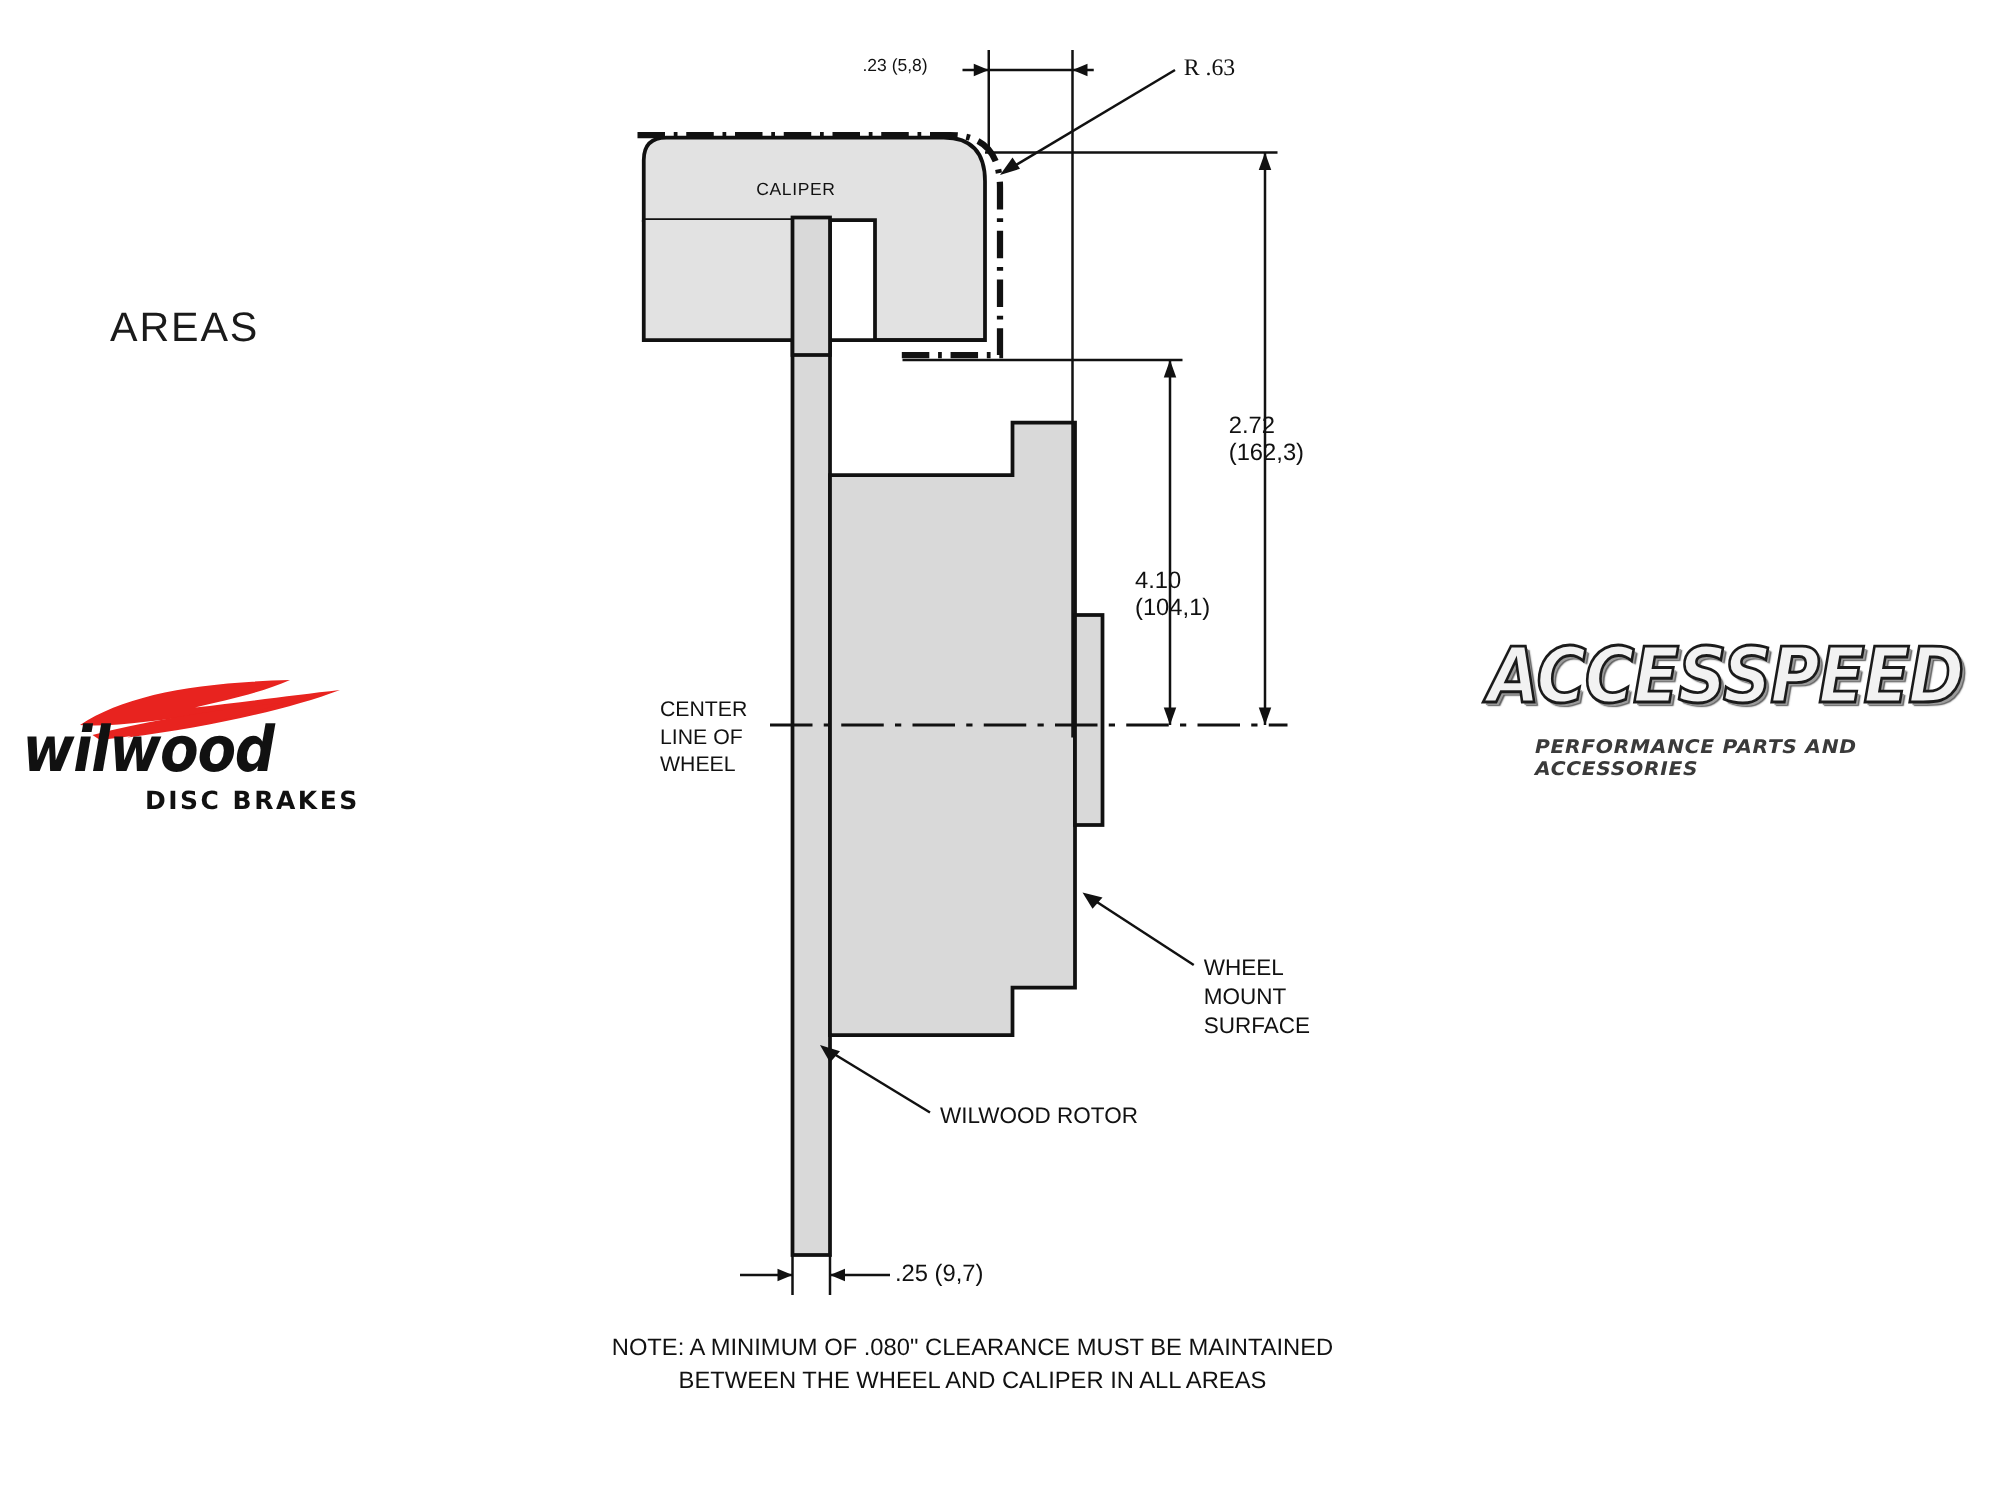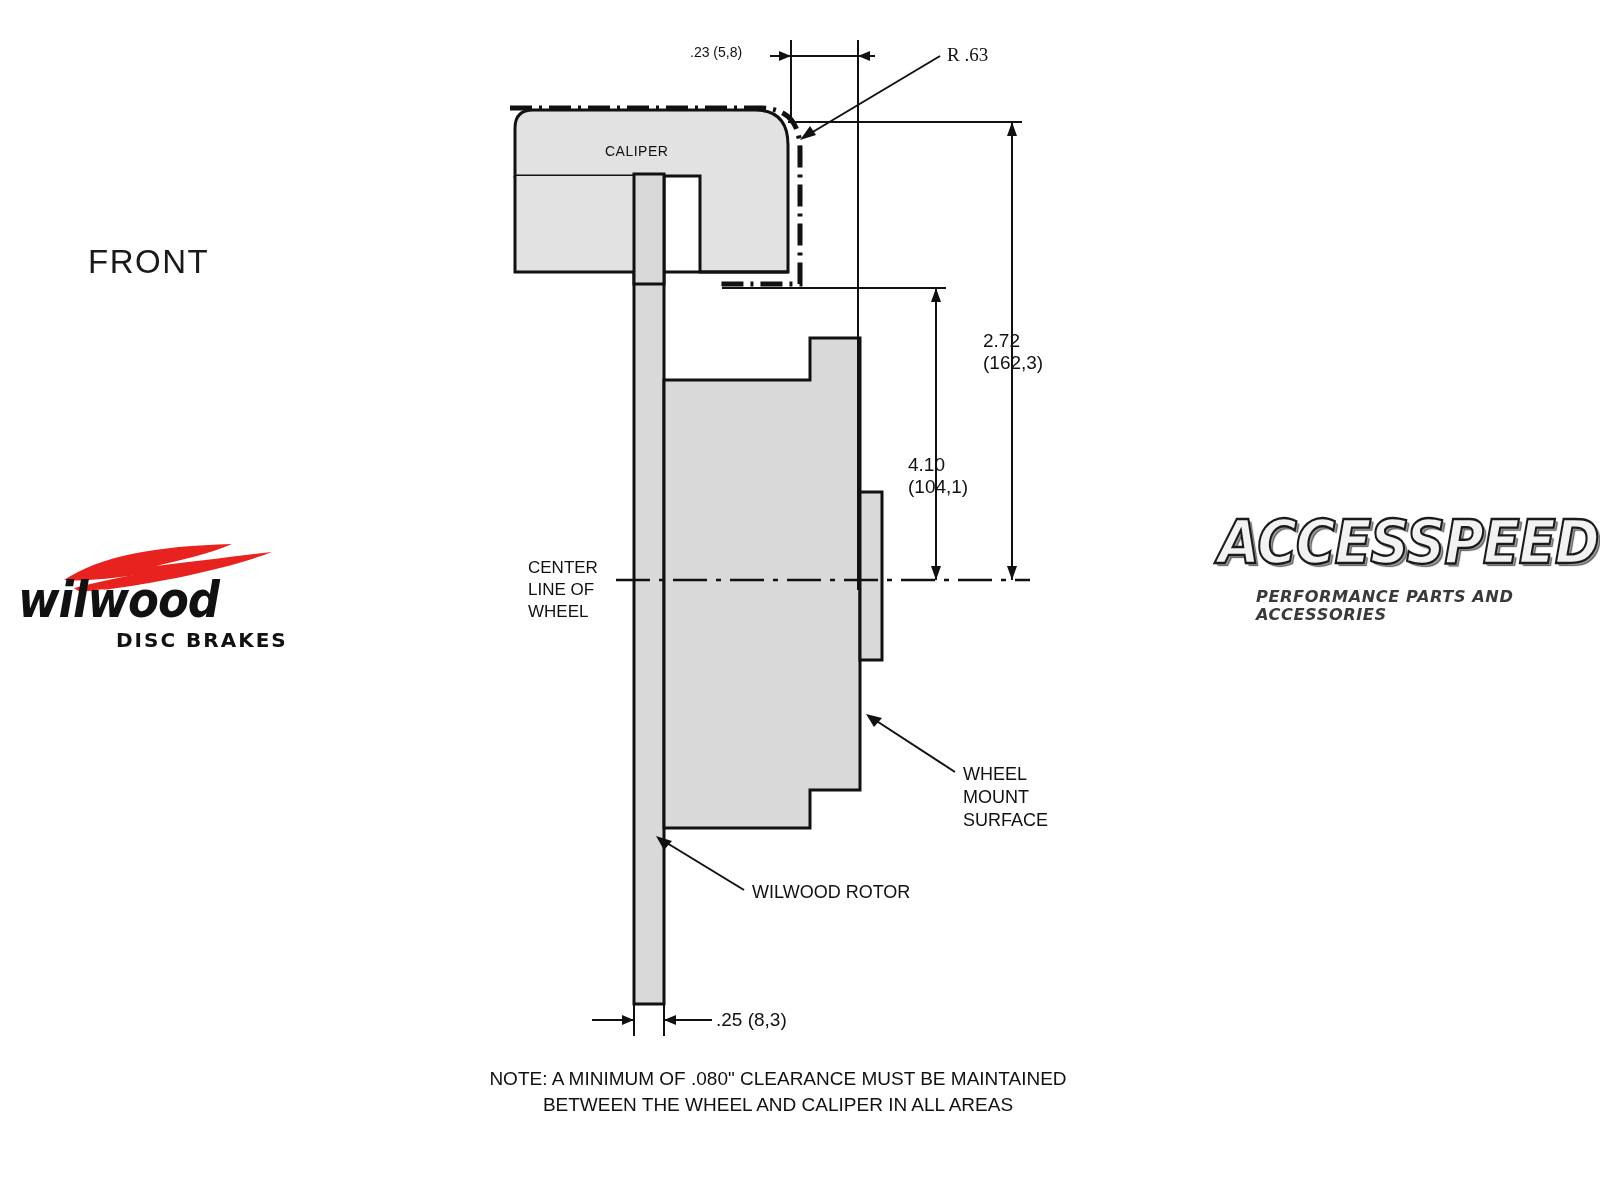--- a/index.html
+++ b/index.html
@@ -141,21 +141,20 @@
     height: 52px;
   }
 
   
   #accesspeed-logo {
     position: absolute;
     left: 1190px;
     top: 500px;
     width: 370px;
     height: 150px;
-    margin-left: 28px;
   }
   #accesspeed-wordmark {
     position: absolute;
     left: 0px;
     top: 6px;
     width: 370px;
     font-family: "DejaVu Sans", sans-serif;
     font-size: 52px;
     font-weight: bold;
     font-style: italic;
@@ -250,21 +249,21 @@
     <polygon points="656,836 672,841 664,850" fill="#111111"></polygon>
 
     <line x1="634" y1="1004" x2="634" y2="1036" stroke="#111111" stroke-width="2"></line>
     <line x1="664" y1="1004" x2="664" y2="1036" stroke="#111111" stroke-width="2"></line>
     <line x1="592" y1="1020" x2="634" y2="1020" stroke="#111111" stroke-width="2"></line>
     <line x1="664" y1="1020" x2="712" y2="1020" stroke="#111111" stroke-width="2"></line>
     <polygon points="634,1020 622,1015 622,1025" fill="#111111"></polygon>
     <polygon points="664,1020 676,1015 676,1025" fill="#111111"></polygon>
   </svg>
 
-  <div class="lbl" id="front-view-label">FRONT</div>
+  <div class="lbl" id="front-view-label">AREAS</div>
 
   <div class="lbl" id="caliper-label">CALIPER</div>
 
   <div class="lbl" id="dim-width-top-label">.23 (5,8)</div>
 
   <div class="lbl" id="dim-radius-label">R .63</div>
 
   <div class="lbl" id="dim-639-label">2.72
 (162,3)</div>
 
@@ -274,21 +273,21 @@
   <div class="lbl" id="centerline-label">CENTER
 LINE OF
 WHEEL</div>
 
   <div class="lbl" id="wheel-mount-label">WHEEL
 MOUNT
 SURFACE</div>
 
   <div class="lbl" id="rotor-label">WILWOOD ROTOR</div>
 
-  <div class="lbl" id="dim-bottom-label">.25 (8,3)</div>
+  <div class="lbl" id="dim-bottom-label">.25 (9,7)</div>
 
   <div class="lbl" id="note-text">NOTE: A MINIMUM OF .080" CLEARANCE MUST BE MAINTAINED
 BETWEEN THE WHEEL AND CALIPER IN ALL AREAS</div>
 
   <div id="wilwood-logo">
     <svg id="wilwood-swoosh" viewBox="0 0 220 52">
       <path d="M 4 38 C 40 14 96 4 172 2 C 150 12 120 18 96 24 C 132 20 176 14 212 10 C 170 26 104 40 42 48 C 62 40 82 34 100 30 C 68 34 30 40 4 38 Z" fill="#e8231f"></path>
       <path d="M 14 46 C 60 34 110 26 168 20 C 126 34 74 44 20 50 Z" fill="#e8231f"></path>
     </svg>
     <div id="wilwood-wordmark">wilwood</div>

